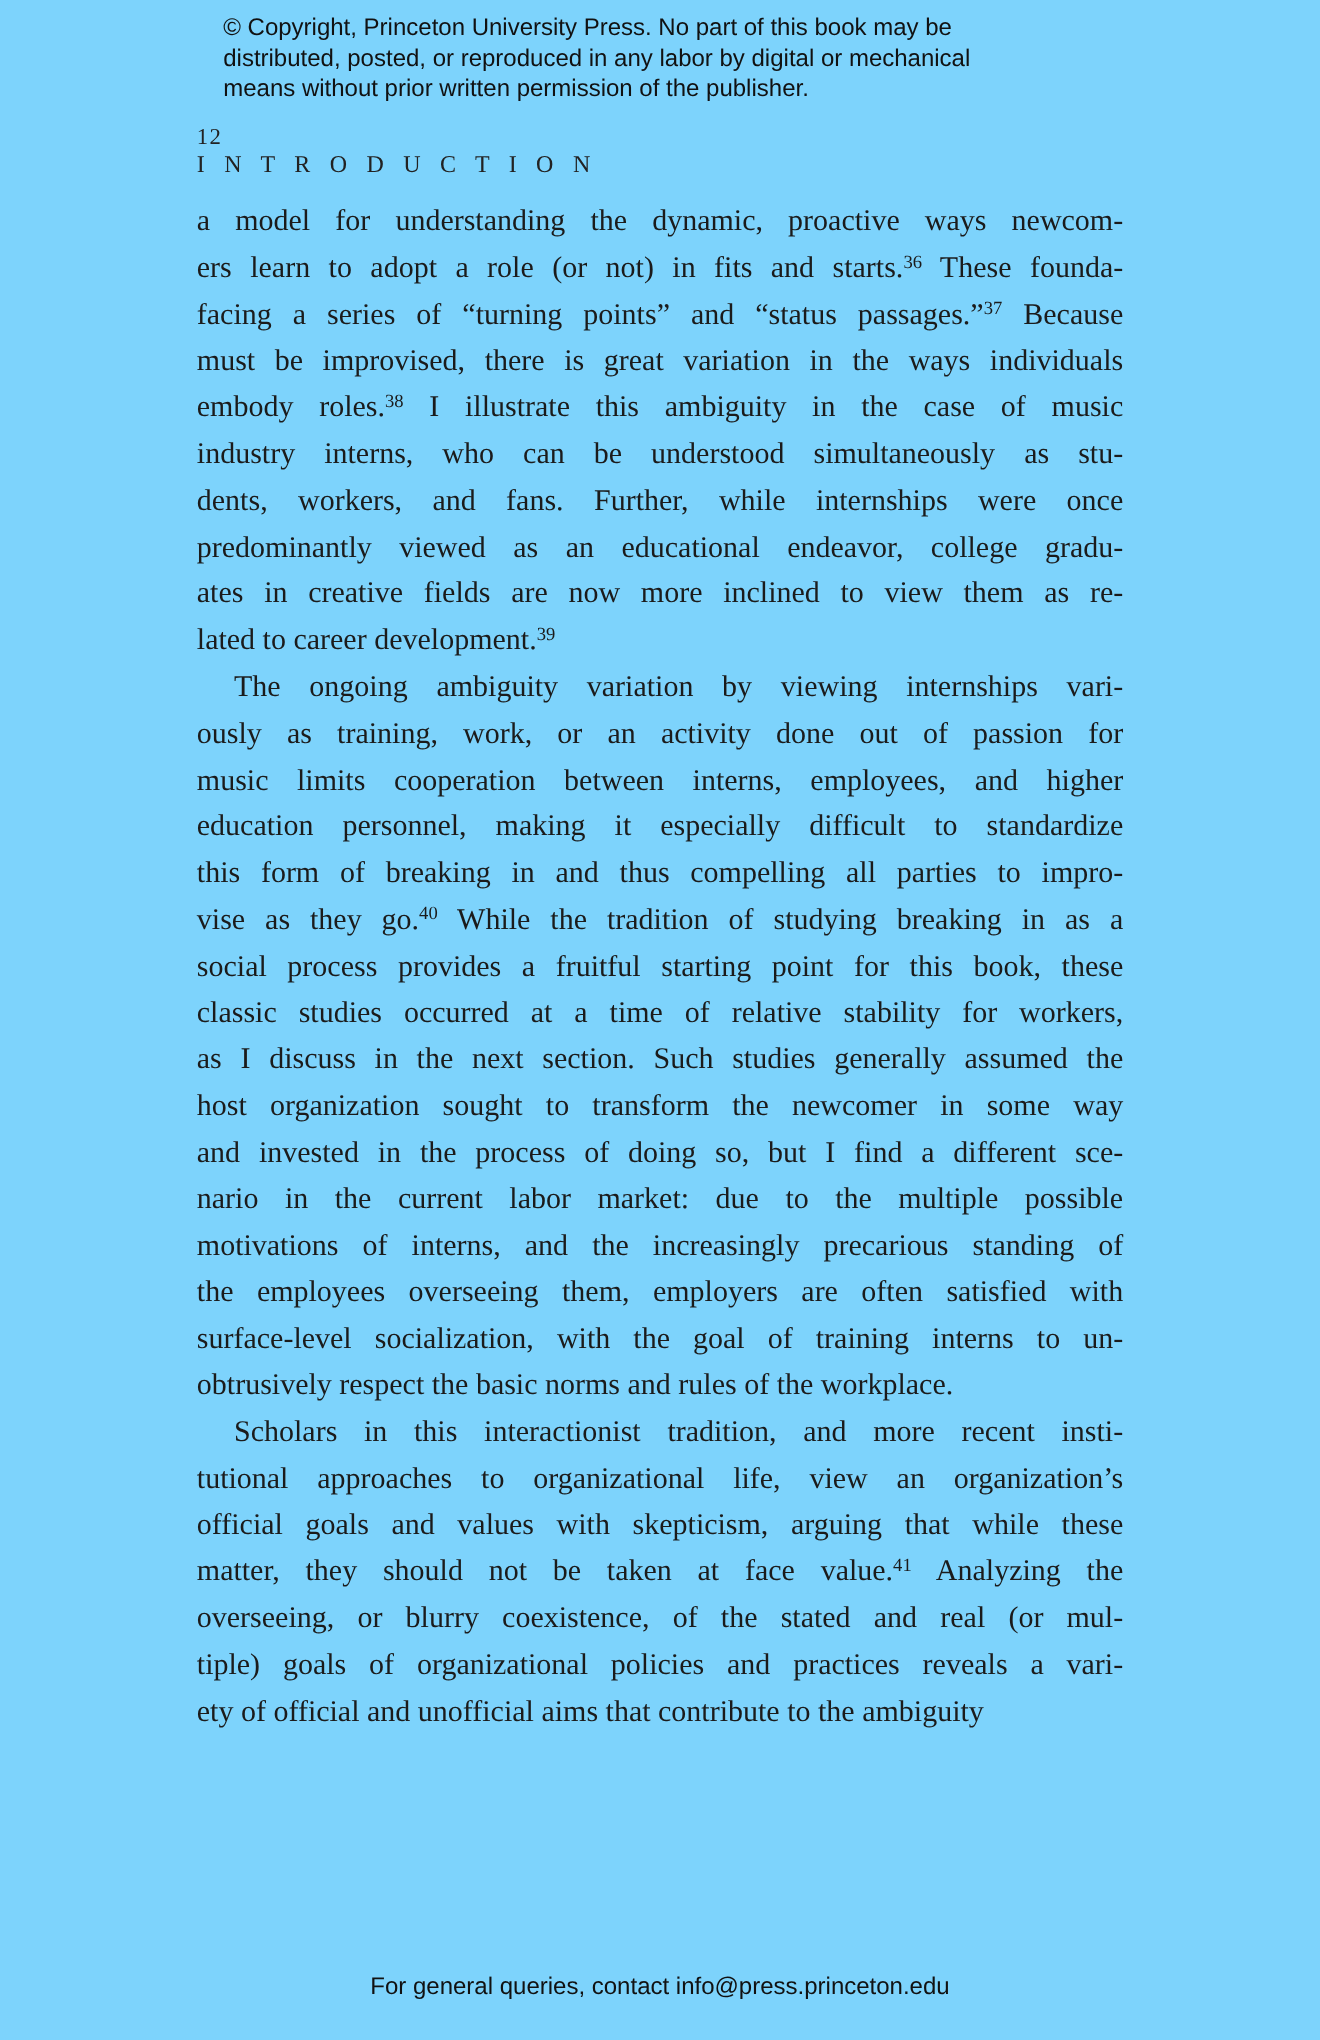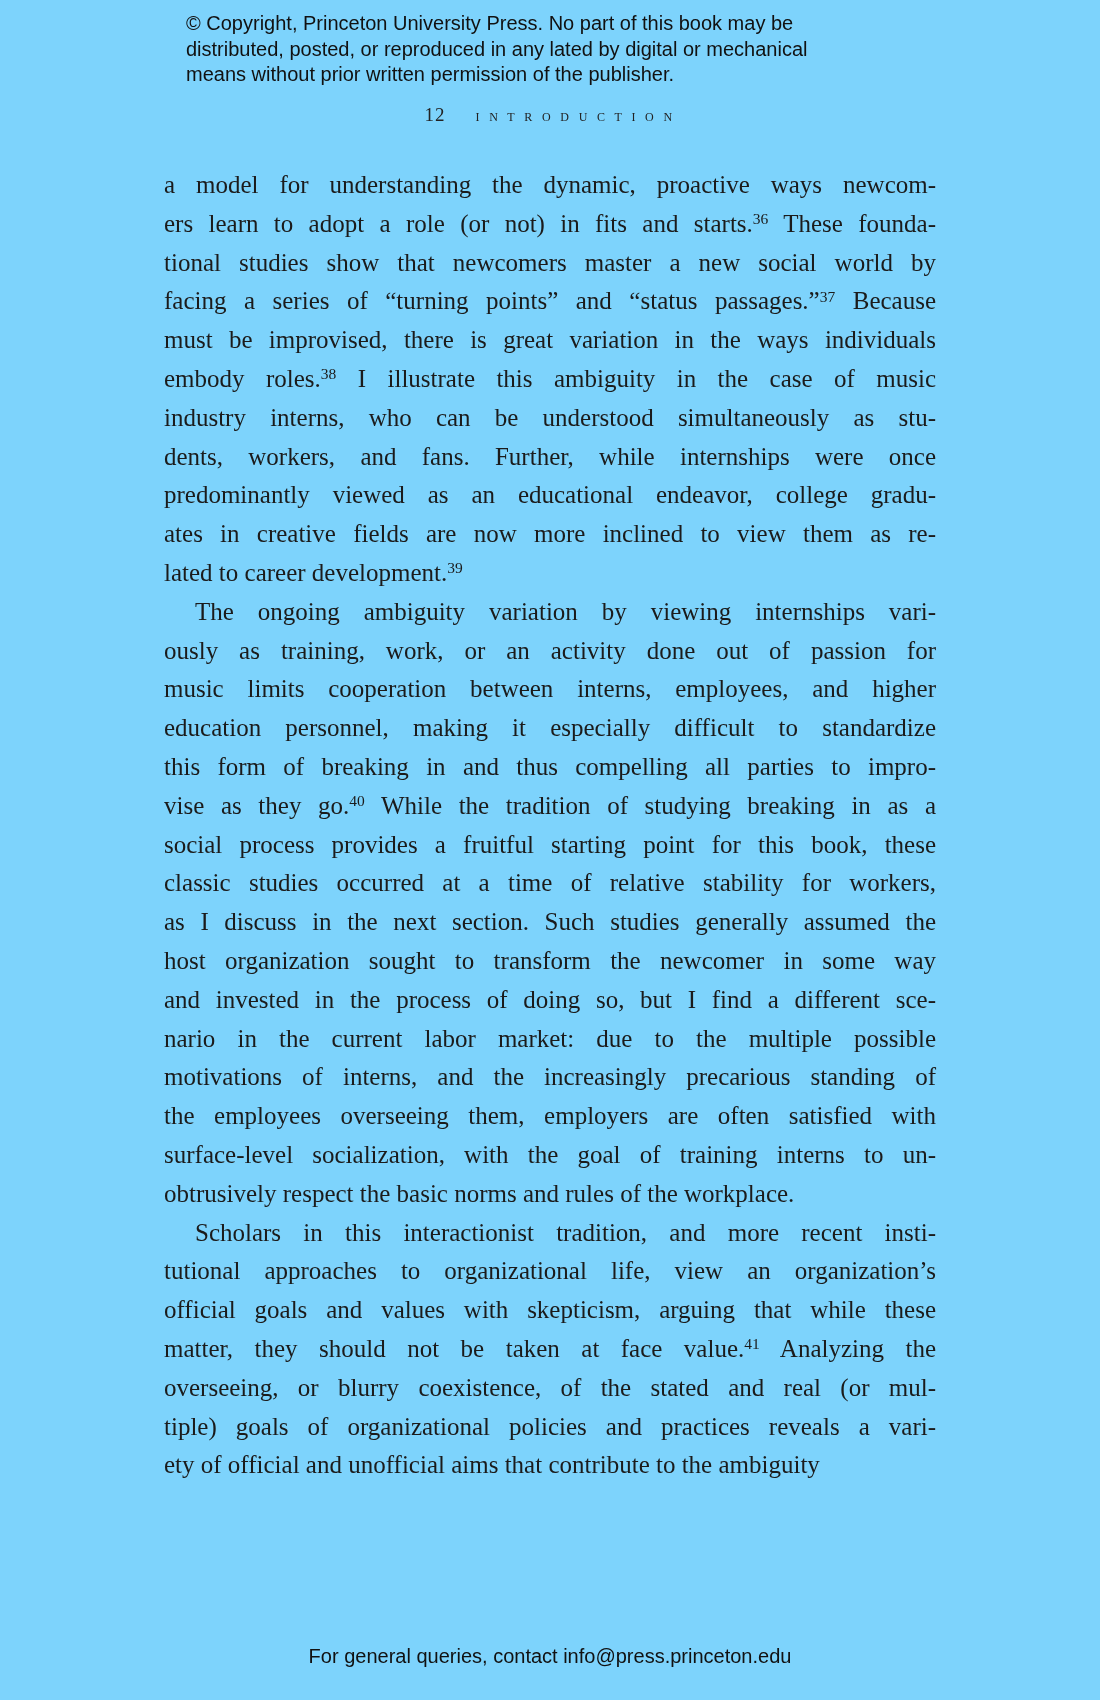--- a/index.html
+++ b/index.html
@@ -32,28 +32,29 @@
   .running-head {
     position: absolute;
     left: 164px;
     top: 104px;
     width: 772px;
     display: flex;
     justify-content: center;
     align-items: baseline;
     font-family: "Liberation Serif", "DejaVu Serif", serif;
     color: #222222;
+    flex-direction: column;
   }
   .running-head .folio {
     font-size: 19px;
     margin-right: 30px;
     letter-spacing: 1px;
   }
   .running-head .head-title {
-    font-size: 12px;
+    font-size: 20px;
     letter-spacing: 0.28em;
     font-variant: normal;
   }
 
   
   .bodytext {
     position: absolute;
     left: 164px;
     top: 166px;
     width: 772px;
@@ -94,34 +95,33 @@
     color: #111111;
   }
 </style>
 </head>
 <body>
 
 <div class="page">
 
   <div class="copyright">
       <div class="line">© Copyright, Princeton University Press. No part of this book may be</div>
-      <div class="line">distributed, posted, or reproduced in any lated by digital or mechanical</div>
+      <div class="line">distributed, posted, or reproduced in any labor by digital or mechanical</div>
       <div class="line line-last">means without prior written permission of the publisher.</div>
     </div>
 
   <div class="running-head">
     <span class="folio">12</span>
     <span class="head-title">I N T R O D U C T I O N</span>
   </div>
 
   <div class="bodytext">
     <div class="para">
         <div class="line">a model for understanding the dynamic, proactive ways newcom-</div>
         <div class="line">ers learn to adopt a role (or not) in fits and starts.<sup>36</sup> These founda-</div>
-        <div class="line">tional studies show that newcomers master a new social world by</div>
         <div class="line">facing a series of “turning points” and “status passages.”<sup>37</sup> Because</div>
         <div class="line">must be improvised, there is great variation in the ways individuals</div>
         <div class="line">embody roles.<sup>38</sup> I illustrate this ambiguity in the case of music</div>
         <div class="line">industry interns, who can be understood simultaneously as stu-</div>
         <div class="line">dents, workers, and fans. Further, while internships were once</div>
         <div class="line">predominantly viewed as an educational endeavor, college gradu-</div>
         <div class="line">ates in creative fields are now more inclined to view them as re-</div>
         <div class="line line-last">lated to career development.<sup>39</sup></div>
       </div>
     <div class="para indented">

